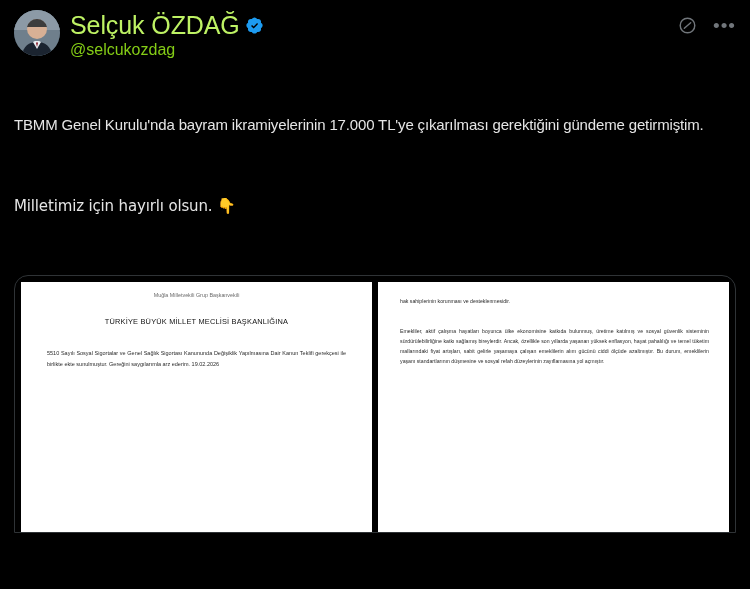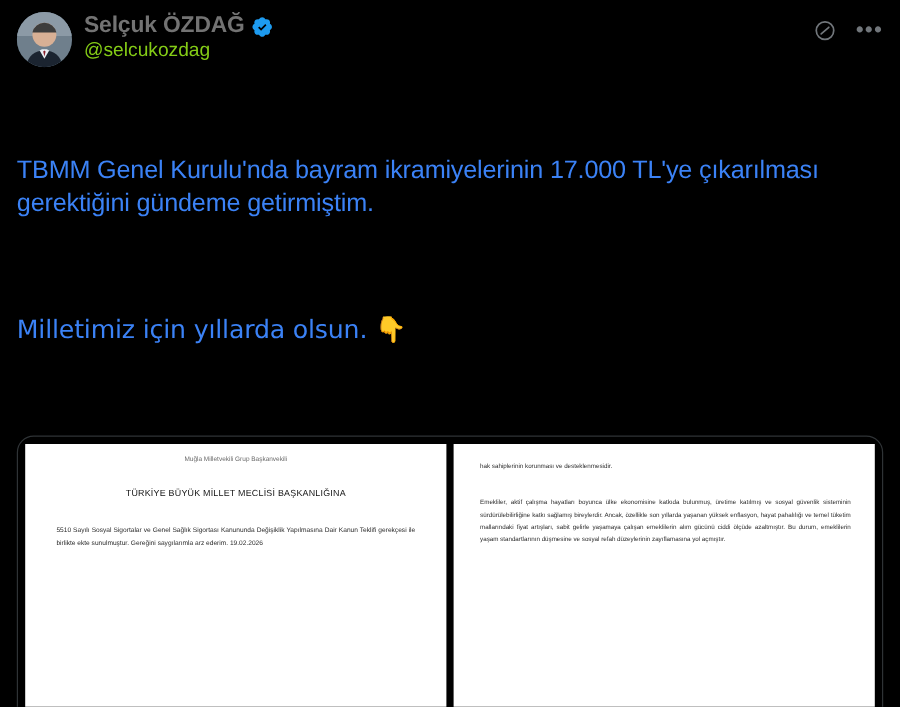--- a/index.html
+++ b/index.html
@@ -45,23 +45,23 @@
     flex: 1 1 auto;
     min-width: 0;
     padding-top: 1px;
   }
   .nameline {
     display: flex;
     align-items: center;
     gap: 5px;
   }
   .displayname {
-    font-size: 19px;
-    font-weight: bold;
-    color: #737373;
+    font-size: 25px;
+    font-weight: normal;
+    color: #bef264;
     letter-spacing: -0.1px;
     white-space: nowrap;
   }
   .verified {
     width: 19px;
     height: 19px;
     flex: 0 0 19px;
     display: inline-block;
   }
   .handle {
@@ -89,23 +89,23 @@
   .dots {
     font-size: 19px;
     line-height: 14px;
     color: #71767b;
     letter-spacing: 1px;
   }
 
   
   .body {
     margin-top: 16px;
-    font-size: 21px;
+    font-size: 15px;
     line-height: 1.33;
-    color: #3b82f6;
+    color: #e5e5e5;
     letter-spacing: -0.15px;
     white-space: pre-wrap;
     word-wrap: break-word;
   }
   .body p {
     margin: 0;
   }
   .body p + p {
     margin-top: 22px;
   }
@@ -214,21 +214,21 @@
           <circle cx="12" cy="12" r="9.2" fill="none" stroke="#71767b" stroke-width="1.8"></circle>
           <path d="M8 15.5 L16 8.5" stroke="#71767b" stroke-width="1.8" stroke-linecap="round"></path>
         </svg>
       </span>
       <span class="icon-btn dots">•••</span>
     </div>
   </div>
 
   <div class="body">
     <p>TBMM Genel Kurulu'nda bayram ikramiyelerinin 17.000 TL'ye çıkarılması gerektiğini gündeme getirmiştim.</p>
-    <p class="emoji">Milletimiz için yıllarda olsun. 👇</p>
+    <p class="emoji">Milletimiz için hayırlı olsun. 👇</p>
   </div>
 
   <div class="media">
 
     <div class="docpage left">
       <div class="doc-head">Muğla Milletvekili
 Grup Başkanvekili</div>
       <div class="doc-title">TÜRKİYE BÜYÜK MİLLET MECLİSİ BAŞKANLIĞINA</div>
       <div class="doc-para">5510 Sayılı Sosyal Sigortalar ve Genel Sağlık Sigortası Kanununda Değişiklik Yapılmasına Dair Kanun Teklifi gerekçesi ile birlikte ekte sunulmuştur. Gereğini saygılarımla arz ederim. 19.02.2026</div>
 

